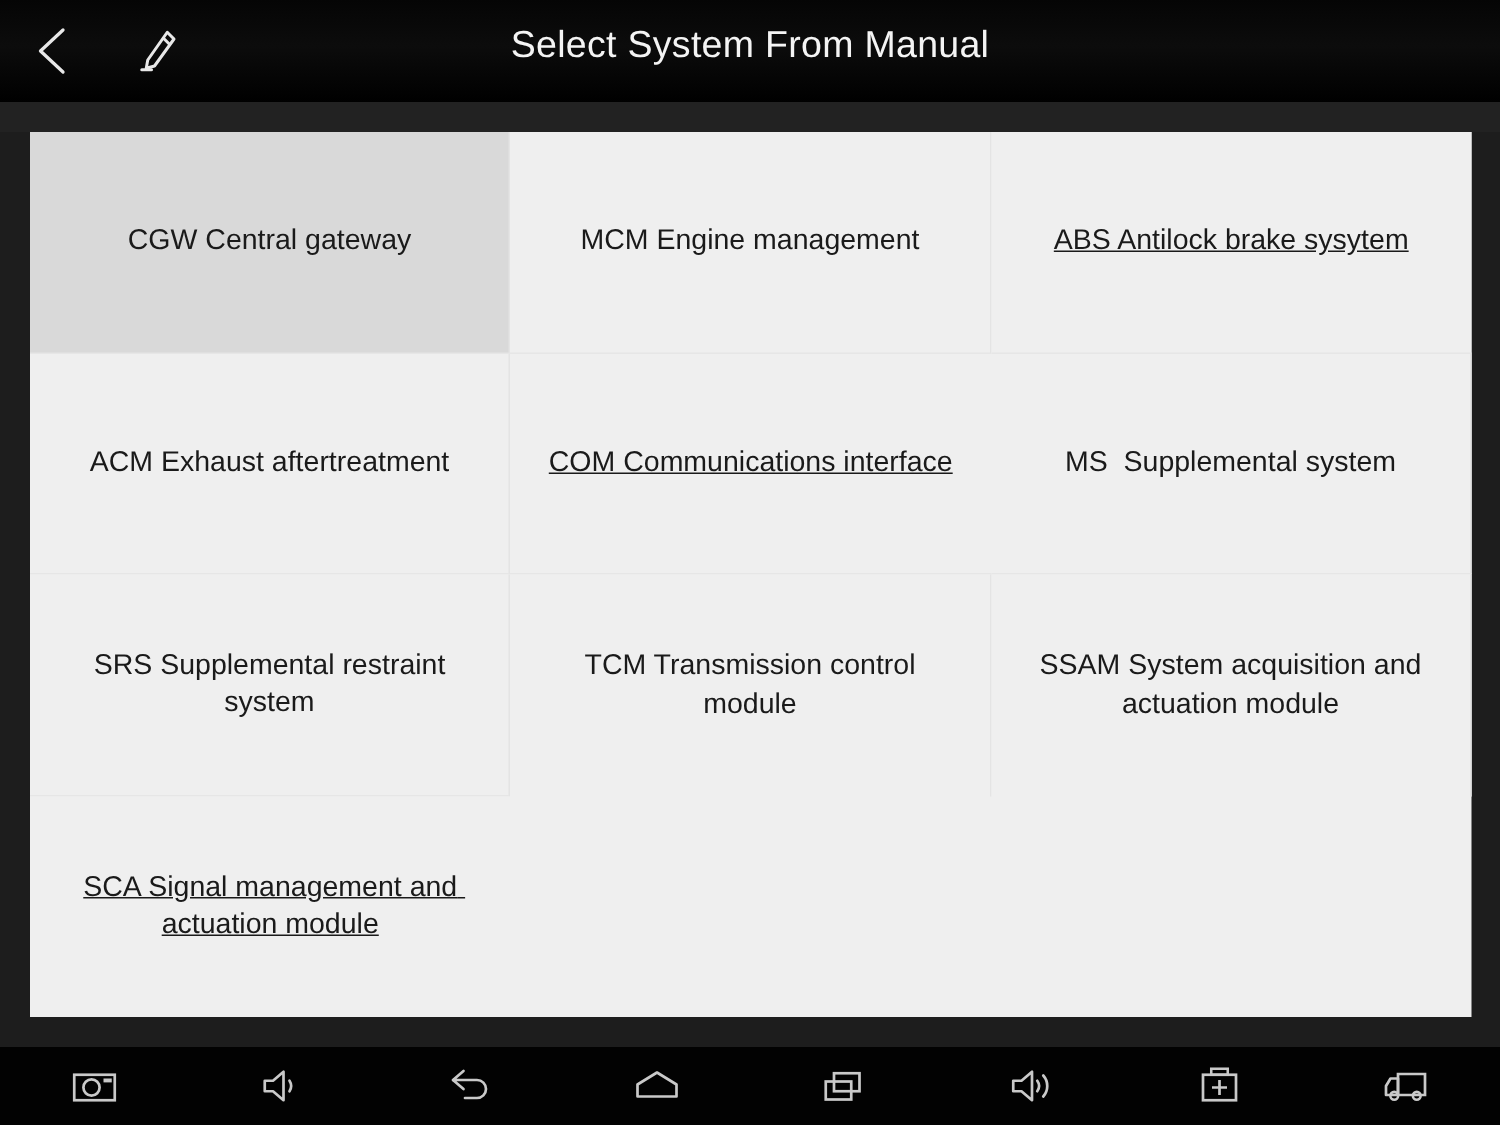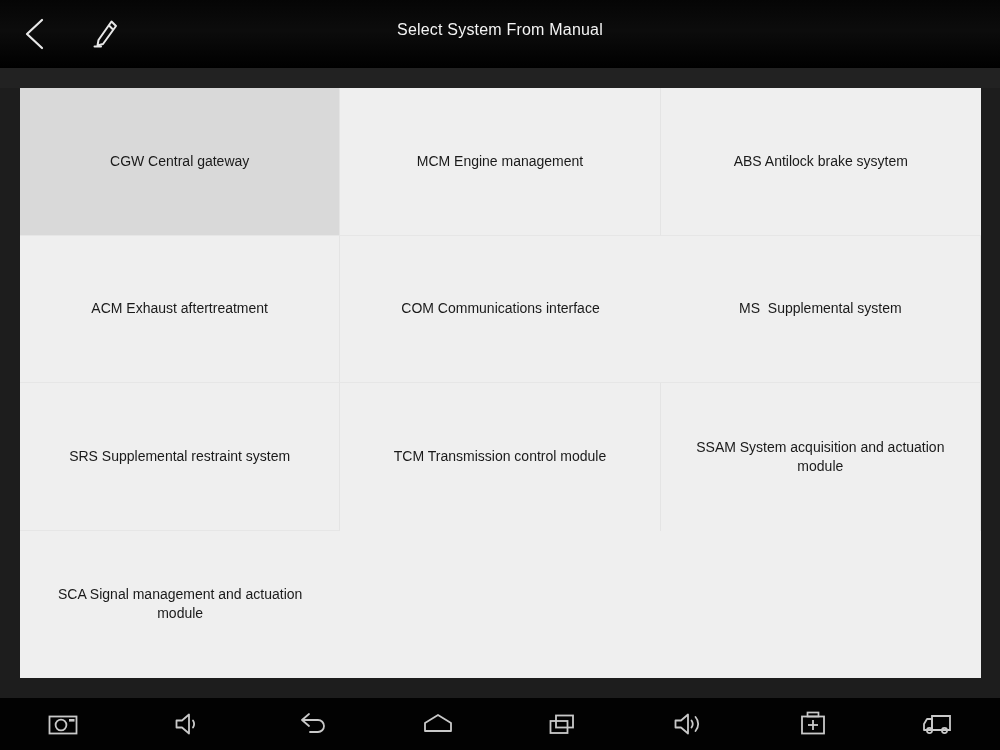--- a/index.html
+++ b/index.html
@@ -30,21 +30,21 @@
     width:70px; height:68px;
     display:flex; align-items:center; justify-content:center;
     cursor:pointer;
   }
   .hdr-btn svg { display:block; }
   #header-title {
     position:absolute; left:0; top:0;
     width:1000px; height:60px;
     display:flex; align-items:center; justify-content:center;
     color:#f4f4f4;
-    font-size:16px;
+    font-size:25px;
     letter-spacing:0.2px;
     pointer-events:none;
   }
 
   
   #subband {
     position:absolute; left:0; top:68px;
     width:1000px; height:20px;
     background:#222222;
   }
@@ -58,29 +58,29 @@
     display:grid;
     grid-template-columns:repeat(3,1fr);
     grid-template-rows:repeat(4,1fr);
   }
   .cell {
     position:relative;
     display:flex; align-items:center; justify-content:center;
     text-align:center;
     padding:10px 16px;
     color:#1a1a1a;
-    font-size:14px;
+    font-size:19px;
     line-height:1.35;
     background:#efefef;
     border-right:1px solid #e4e4e4;
     border-bottom:1px solid #e6e6e6;
     cursor:pointer;
     white-space:pre-wrap;
   }
-  .cell.col-last { border-right:none; }
+  .cell.col-last { border-right:none;text-decoration:underline; }
   .cell.row-last { border-bottom:none;align-items:center; }
   .cell.selected { background:#d9d9d9; }
 
   
   #navbar {
     position:absolute; left:0; bottom:0;
     width:1000px; height:52px;
     background:#020202;
     display:flex; align-items:center; justify-content:space-around;
   }

